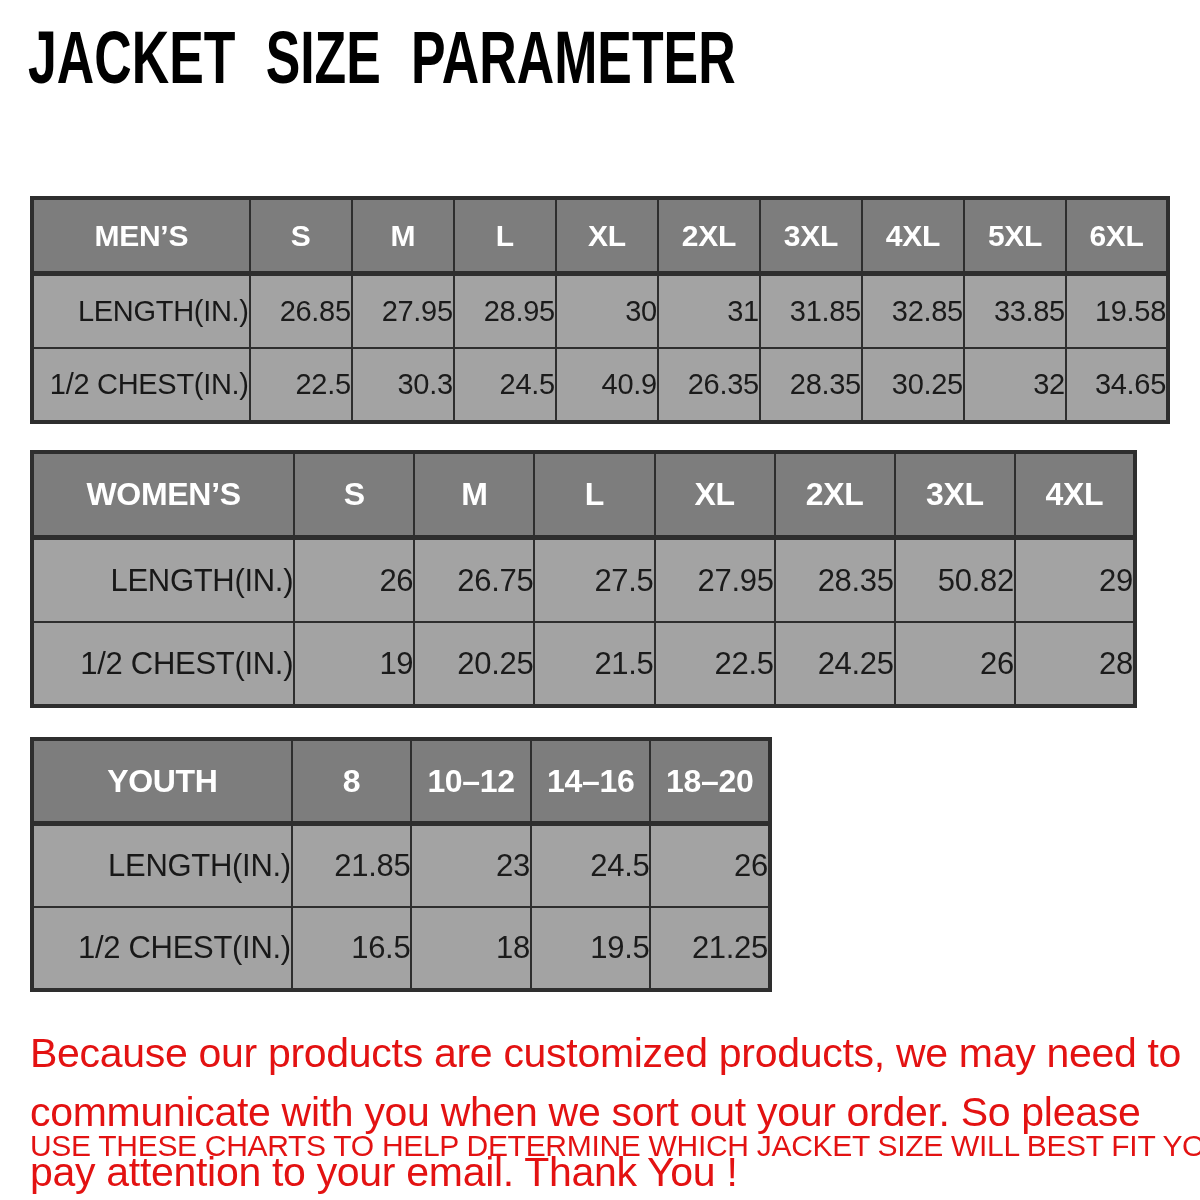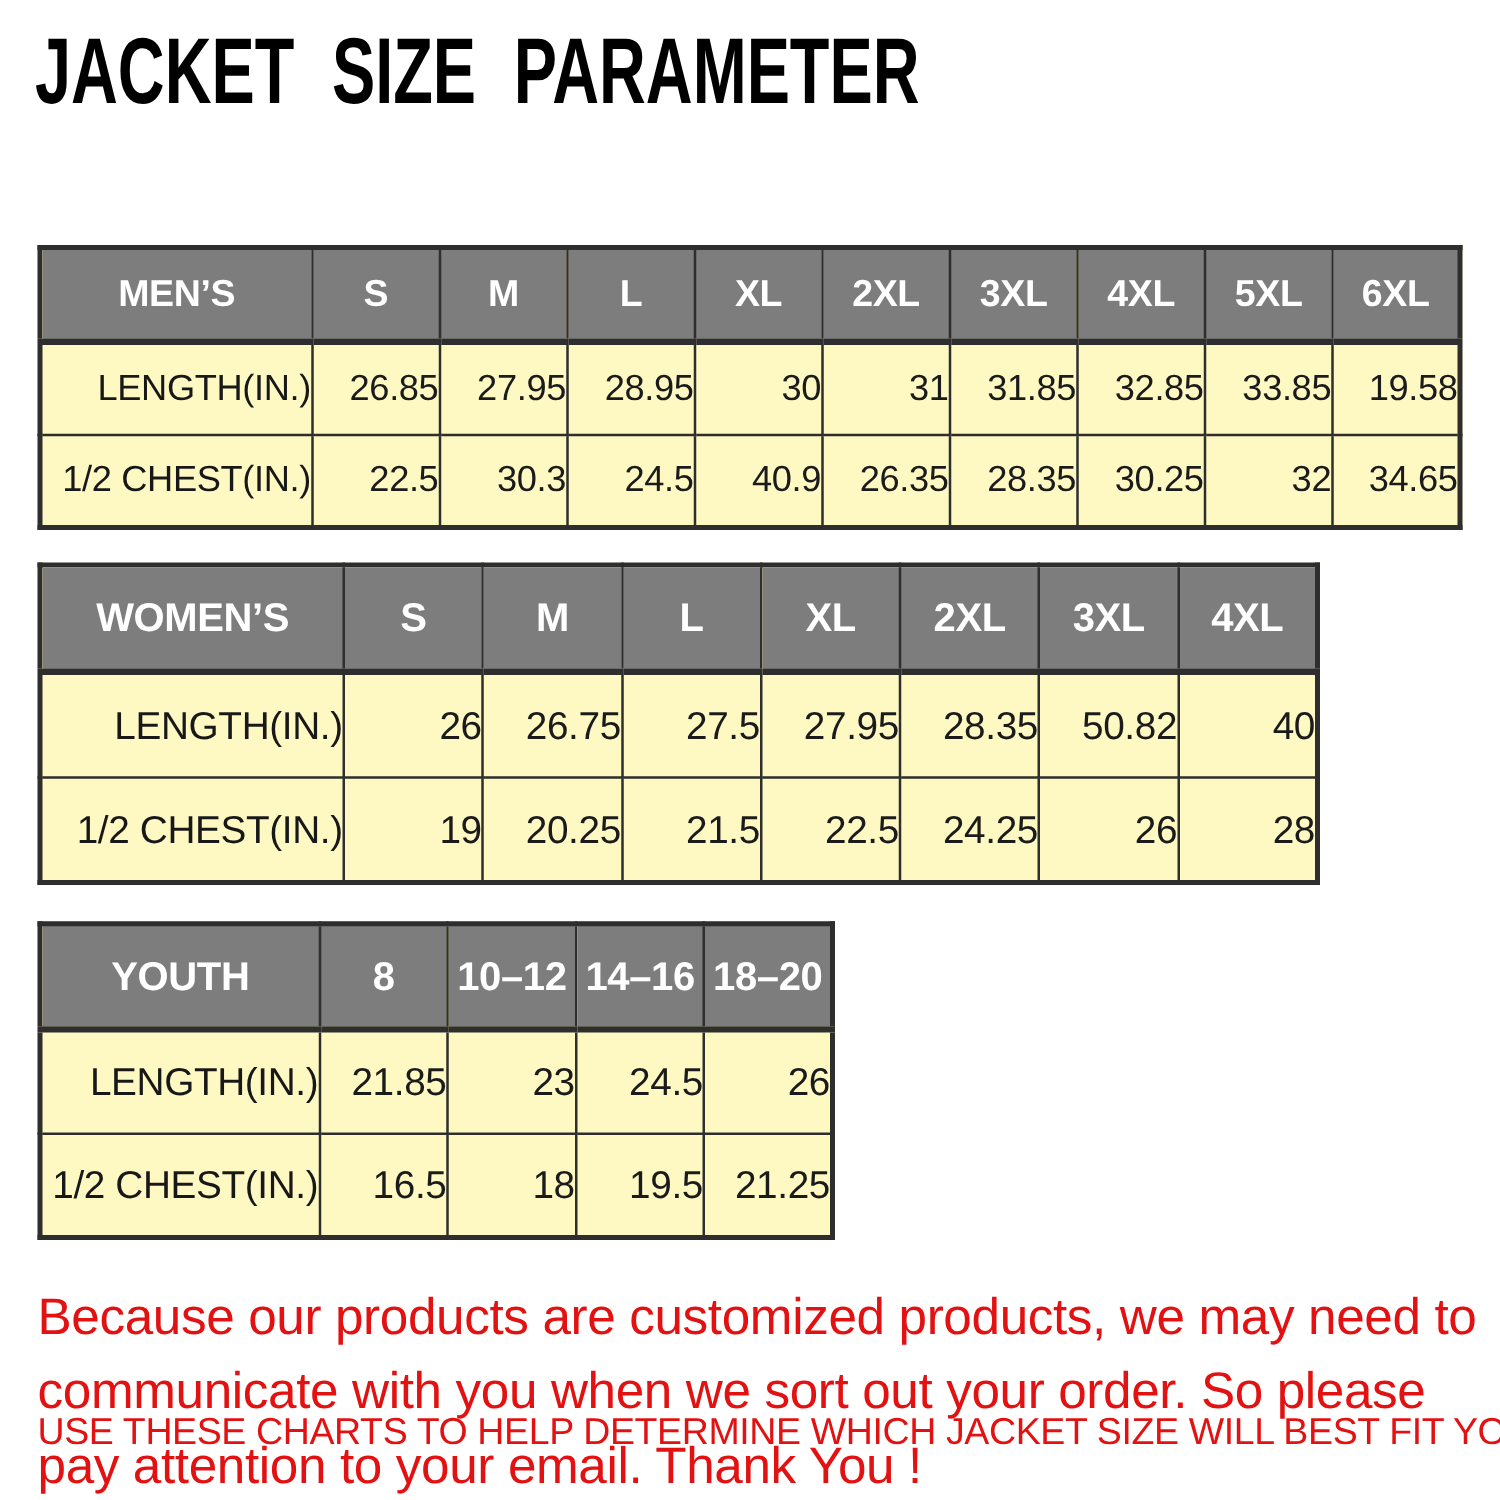--- a/index.html
+++ b/index.html
@@ -40,21 +40,21 @@
     line-height: 1.32;
     color: #e31212;
     letter-spacing: -0.3px;
   }
 
   
   table.size-table {
     position: absolute;
     border-collapse: collapse;
     table-layout: fixed;
-    background: #fef9c3;
+    background: #a3a3a3;
     border: 4px solid #2e2e2e;
   }
   table.size-table th, table.size-table td {
     border: 2px solid #2e2e2e;
     text-align: center;
     vertical-align: middle;
     padding: 0;
     letter-spacing: -0.3px;
     overflow: hidden;
   }
@@ -67,27 +67,27 @@
   table.size-table tbody td { color: #1b1b1b; font-weight: 400; text-align: right; }
   table.size-table tbody td.label-col { font-weight: 400; color: #181818; }
 
   
   .table-mens { left: 30px; top: 196px; width: 1140px; }
   .table-mens th, .table-mens td { height: 71px; font-size: 29px; }
   .table-mens thead th { font-size: 30px; }
   .table-mens .label-col { width: 18.9%; }
 
   
-  .table-womens { left: 30px; top: 450px; width: 1026px; padding-left: 20px; }
+  .table-womens { left: 30px; top: 450px; width: 1107px; padding-left: 20px; }
   .table-womens th, .table-womens td { height: 81px; font-size: 31px; }
   .table-womens thead th { font-size: 32px; }
   .table-womens .label-col { width: 23.5%; }
 
   
-  .table-youth { left: 30px; top: 737px; width: 638px; }
+  .table-youth { left: 30px; top: 737px; width: 742px; }
   .table-youth th, .table-youth td { height: 80px; font-size: 31px; }
   .table-youth thead th { font-size: 32px; }
   .table-youth .label-col { width: 34.8%; }
 
   
   .footer-para {
     position: absolute;
     left: 30px;
     top: 1024px;
     width: 1160px;
@@ -175,21 +175,21 @@
       </thead>
       <tbody>
         <tr>
           <td class="label-col">LENGTH(IN.)</td>
           <td>26</td>
           <td>26.75</td>
           <td>27.5</td>
           <td>27.95</td>
           <td>28.35</td>
           <td>50.82</td>
-          <td>40</td>
+          <td>29</td>
         </tr>
         <tr>
           <td class="label-col">1/2 CHEST(IN.)</td>
           <td>19</td>
           <td>20.25</td>
           <td>21.5</td>
           <td>22.5</td>
           <td>24.25</td>
           <td>26</td>
           <td>28</td>

